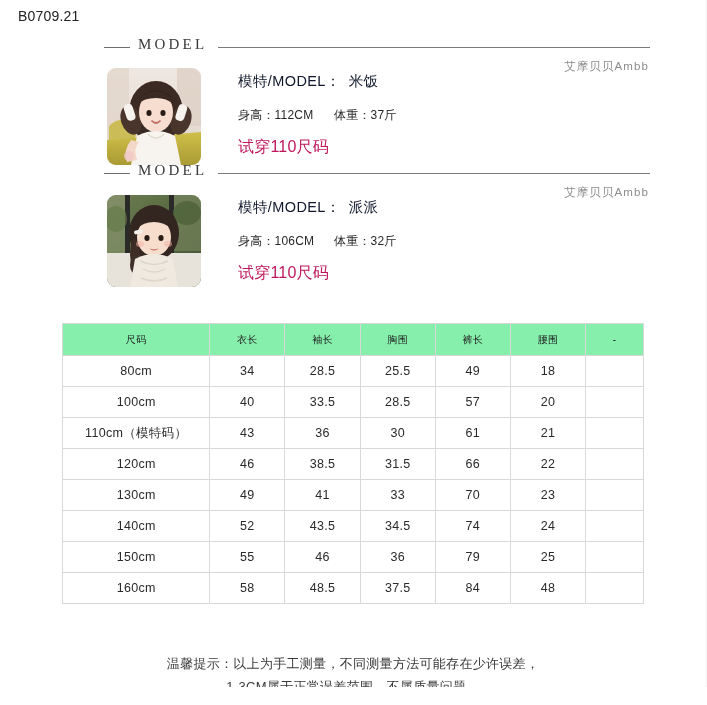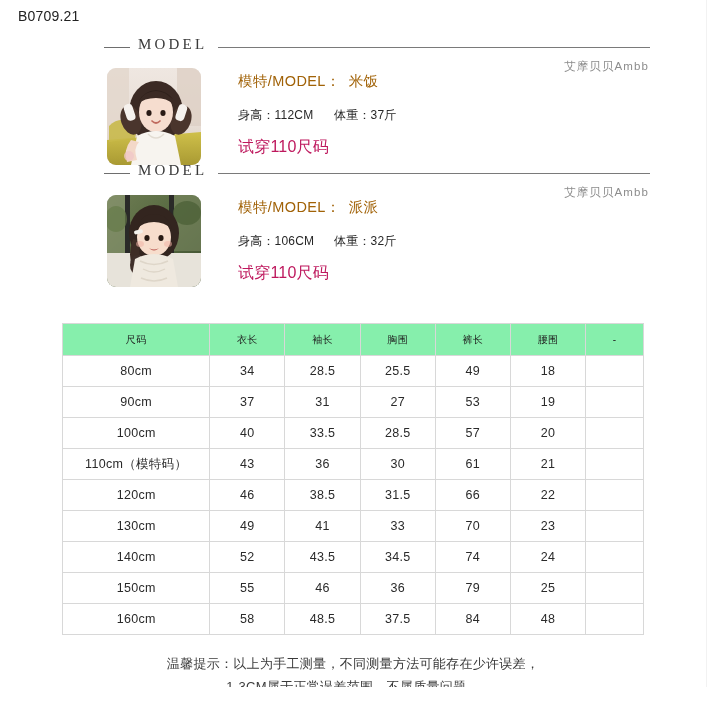--- a/index.html
+++ b/index.html
@@ -96,21 +96,21 @@
 
   
   .model-info {
     position: absolute;
     left: 238px;
     top: 36px;
   }
   .mi-name {
     font-size: 14.5px;
     letter-spacing: .4px;
-    color: #a16207;
+    color: #0f172a;
     white-space: nowrap;
     margin-bottom: 16px;
   }
   .mi-name .mi-value { margin-left: 8px; }
   .mi-row {
     font-size: 12px;
     color: #272727;
     white-space: nowrap;
     margin-bottom: 13px;
     letter-spacing: .2px;
@@ -327,29 +327,20 @@
         <tr>
           <td class="size-cell">80cm</td>
           <td>34</td>
           <td>28.5</td>
           <td>25.5</td>
           <td>49</td>
           <td>18</td>
           <td></td>
         </tr>
         <tr>
-          <td class="size-cell">90cm</td>
-          <td>37</td>
-          <td>31</td>
-          <td>27</td>
-          <td>53</td>
-          <td>19</td>
-          <td></td>
-        </tr>
-        <tr>
           <td class="size-cell">100cm</td>
           <td>40</td>
           <td>33.5</td>
           <td>28.5</td>
           <td>57</td>
           <td>20</td>
           <td></td>
         </tr>
         <tr>
           <td class="size-cell">110cm（模特码）</td>

